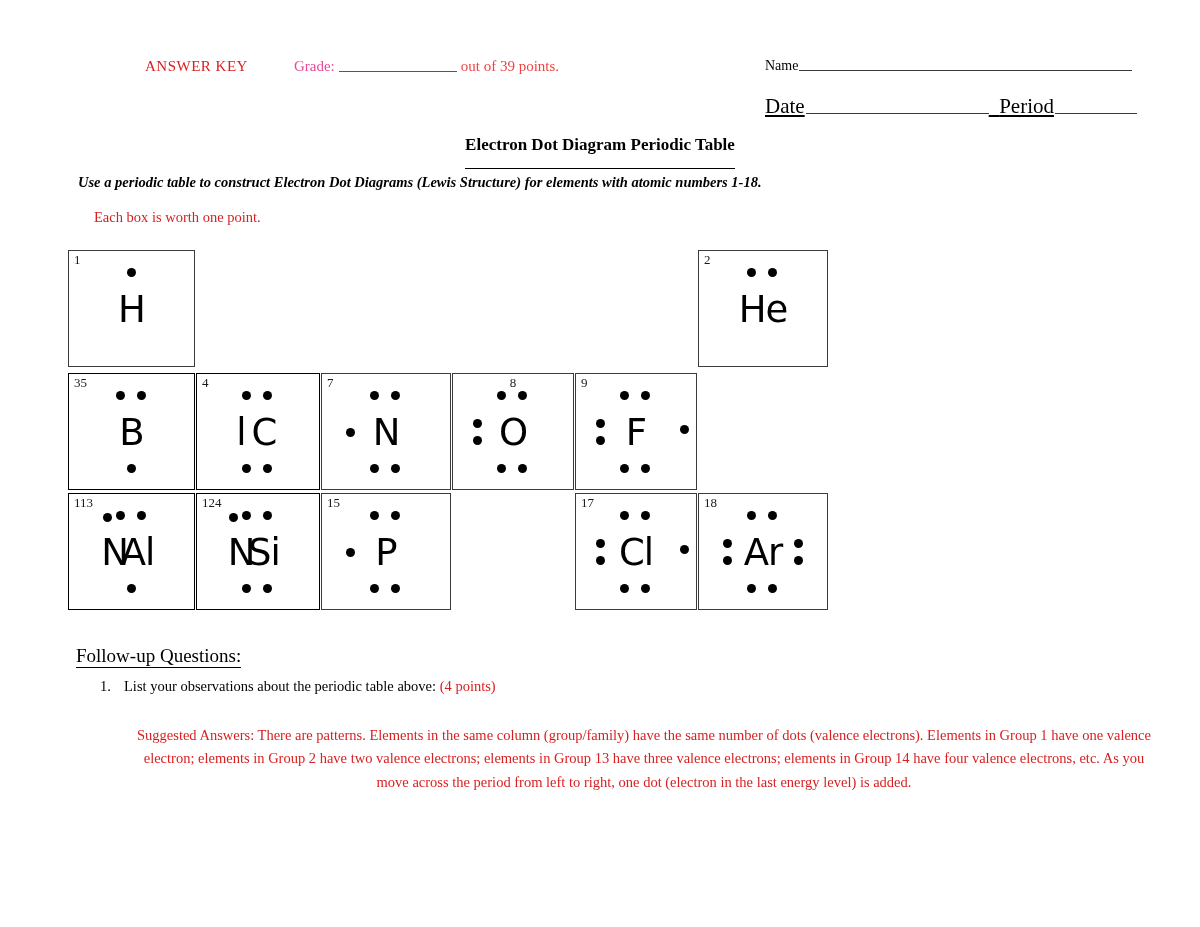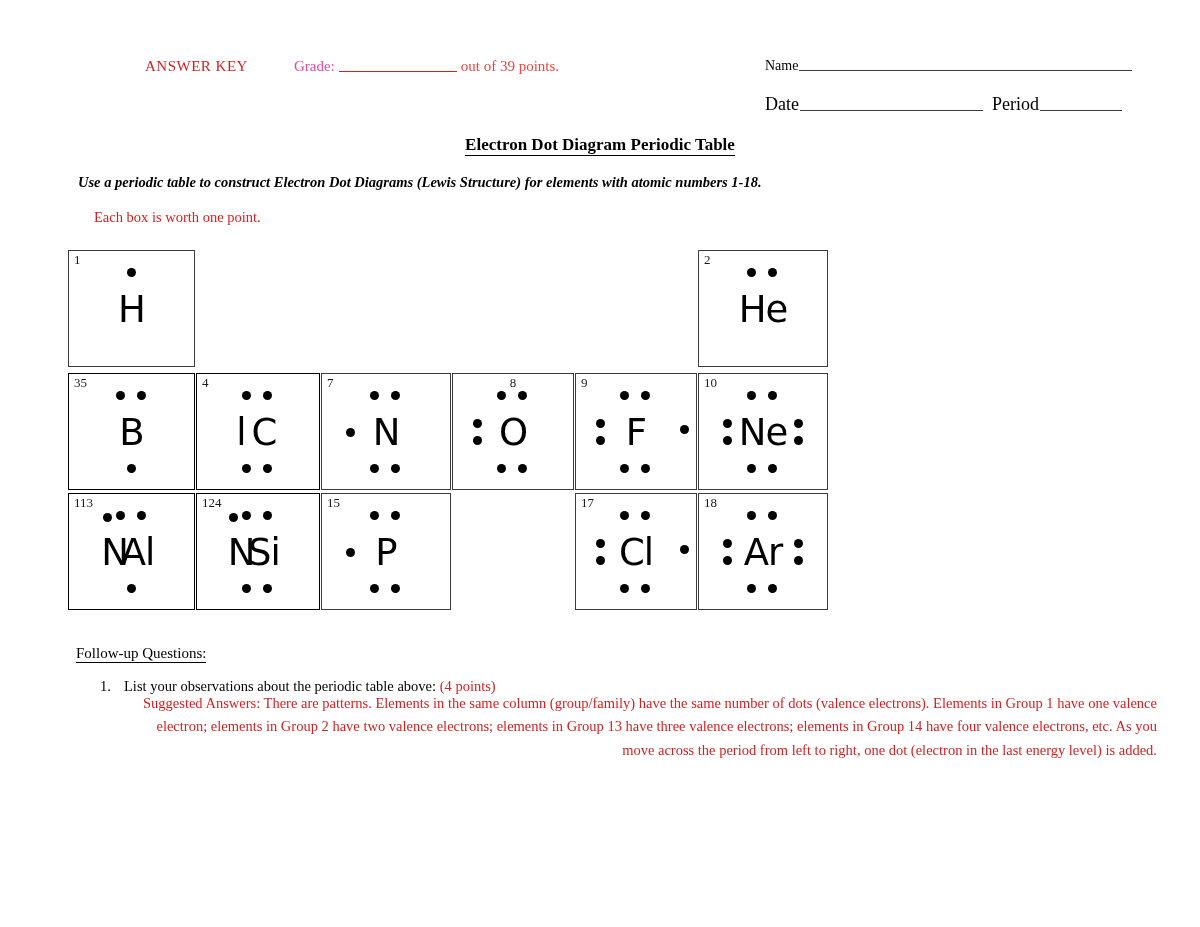--- a/index.html
+++ b/index.html
@@ -40,22 +40,23 @@
     position: absolute;
     left: 765px;
     top: 58px;
     font-size: 14px;
     white-space: nowrap;
   }
   .hdr-right2 {
     position: absolute;
     left: 765px;
     top: 94px;
-    font-size: 18px;
-    white-space: nowrap;
+    font-size: 21px;
+    white-space: nowrap;
+    text-decoration: underline;
   }
   .blank-blk {
     display: inline-block;
     border-bottom: 1.4px solid #3a3a3a;
     margin: 0 0 -1px 1px;
     vertical-align: baseline;
   }
   .bl-name   { width: 333px; }
   .bl-date   { width: 183px; }
   .bl-period { width: 82px; }
@@ -64,21 +65,21 @@
   .doc-title {
     position: absolute;
     left: 0; right: 0;
     top: 135px;
     text-align: center;
     font-size: 17px;
     font-weight: bold;
   }
   .doc-title span {
     border-bottom: 1.5px solid #000;
-    padding-bottom: 1px;
+    padding-bottom: 14px;
   }
 
   
   .instr {
     position: absolute;
     left: 78px;
     top: 174px;
     font-size: 14.5px;
     font-style: italic;
     font-weight: bold;
@@ -205,21 +206,21 @@
   .d-l0 { left: 3px;  top: 39px; }
   .d-r1 { right: 3px; top: 30px; }
   .d-r2 { right: 3px; top: 47px; }
   .d-rr { right: -10px; top: 36px; }
 
   
   .followup {
     position: absolute;
     left: 76px;
     top: 645px;
-    font-size: 15px;
+    font-size: 19px;
   }
   .followup span {
     border-bottom: 1.4px solid #000;
     padding-bottom: 1px;
   }
   .qnum {
     position: absolute;
     left: 100px;
     top: 678px;
     font-size: 14.5px;
@@ -227,26 +228,26 @@
   .qtext {
     position: absolute;
     left: 124px;
     top: 678px;
     font-size: 14.5px;
     white-space: nowrap;
   }
   .answer {
     position: absolute;
     left: 131px;
-    top: 692px;
+    top: 724px;
     width: 1026px;
     font-size: 14.5px;
     color: #d81f20;
     line-height: 1.62;
-    text-align: right;
+    text-align: center;
   }
 </style>
 </head>
 <body>
 
 <div class="hdr-left">
   <span class="answer-key">ANSWER KEY</span><span class="grade-label">Grade:</span><span class="blank-red"></span><span class="outof">out of 39 points.</span>
 </div>
 
 <div class="hdr-right">
@@ -346,110 +347,94 @@
             <span class="dot d-t1"></span>
             <span class="dot d-t2"></span>
             <span class="dot d-b1"></span>
             <span class="dot d-b2"></span>
             <span class="dot d-l1"></span>
             <span class="dot d-l2"></span>
             <span class="dot d-rr"></span>
           </div>
         </div>
       </div>
+    </div>
+    <div class="prow r3">
+      <div class="cell c1 heavy">
+        <div class="num">113</div>
+        <div class="lewis">
+          <div class="ls">
+            <div class="ghost" style="transform: translateY(-50%) translateX(-17px);">N</div>
+            <div class="sym" style="transform: translateY(-50%) translateX(6px); text-align: center;">Al</div>
+            <span class="dot d-tL"></span>
+            <span class="dot d-t1"></span>
+            <span class="dot d-t2"></span>
+            <span class="dot d-b0"></span>
+          </div>
+        </div>
+      </div>
+      <div class="cell c2 heavy">
+        <div class="num">124</div>
+        <div class="lewis">
+          <div class="ls">
+            <div class="ghost" style="transform: translateY(-50%) translateX(-17px);">N</div>
+            <div class="sym" style="transform: translateY(-50%) translateX(6px);">Si</div>
+            <span class="dot d-tL"></span>
+            <span class="dot d-t1"></span>
+            <span class="dot d-t2"></span>
+            <span class="dot d-b1"></span>
+            <span class="dot d-b2"></span>
+          </div>
+        </div>
+      </div>
+      <div class="cell c3">
+        <div class="num">15</div>
+        <div class="lewis">
+          <div class="ls">
+            <div class="sym">P</div>
+            <span class="dot d-t1"></span>
+            <span class="dot d-t2"></span>
+            <span class="dot d-b1"></span>
+            <span class="dot d-b2"></span>
+            <span class="dot d-l0"></span>
+          </div>
+        </div>
+      </div>
+      <div class="cell c5">
+        <div class="num">17</div>
+        <div class="lewis">
+          <div class="ls">
+            <div class="sym">Cl</div>
+            <span class="dot d-t1"></span>
+            <span class="dot d-t2"></span>
+            <span class="dot d-b1"></span>
+            <span class="dot d-b2"></span>
+            <span class="dot d-l1"></span>
+            <span class="dot d-l2"></span>
+            <span class="dot d-rr"></span>
+          </div>
+        </div>
+      </div>
       <div class="cell c6">
-        <div class="num">10</div>
-        <div class="lewis">
-          <div class="ls">
-            <div class="sym">Ne</div>
+        <div class="num">18</div>
+        <div class="lewis">
+          <div class="ls">
+            <div class="sym">Ar</div>
             <span class="dot d-t1"></span>
             <span class="dot d-t2"></span>
             <span class="dot d-b1"></span>
             <span class="dot d-b2"></span>
             <span class="dot d-l1"></span>
             <span class="dot d-l2"></span>
             <span class="dot d-r1"></span>
             <span class="dot d-r2"></span>
           </div>
         </div>
       </div>
     </div>
-    <div class="prow r3">
-      <div class="cell c1 heavy">
-        <div class="num">113</div>
-        <div class="lewis">
-          <div class="ls">
-            <div class="ghost" style="transform: translateY(-50%) translateX(-17px);">N</div>
-            <div class="sym" style="transform: translateY(-50%) translateX(6px); text-align: center;">Al</div>
-            <span class="dot d-tL"></span>
-            <span class="dot d-t1"></span>
-            <span class="dot d-t2"></span>
-            <span class="dot d-b0"></span>
-          </div>
-        </div>
-      </div>
-      <div class="cell c2 heavy">
-        <div class="num">124</div>
-        <div class="lewis">
-          <div class="ls">
-            <div class="ghost" style="transform: translateY(-50%) translateX(-17px);">N</div>
-            <div class="sym" style="transform: translateY(-50%) translateX(6px);">Si</div>
-            <span class="dot d-tL"></span>
-            <span class="dot d-t1"></span>
-            <span class="dot d-t2"></span>
-            <span class="dot d-b1"></span>
-            <span class="dot d-b2"></span>
-          </div>
-        </div>
-      </div>
-      <div class="cell c3">
-        <div class="num">15</div>
-        <div class="lewis">
-          <div class="ls">
-            <div class="sym">P</div>
-            <span class="dot d-t1"></span>
-            <span class="dot d-t2"></span>
-            <span class="dot d-b1"></span>
-            <span class="dot d-b2"></span>
-            <span class="dot d-l0"></span>
-          </div>
-        </div>
-      </div>
-      <div class="cell c5">
-        <div class="num">17</div>
-        <div class="lewis">
-          <div class="ls">
-            <div class="sym">Cl</div>
-            <span class="dot d-t1"></span>
-            <span class="dot d-t2"></span>
-            <span class="dot d-b1"></span>
-            <span class="dot d-b2"></span>
-            <span class="dot d-l1"></span>
-            <span class="dot d-l2"></span>
-            <span class="dot d-rr"></span>
-          </div>
-        </div>
-      </div>
-      <div class="cell c6">
-        <div class="num">18</div>
-        <div class="lewis">
-          <div class="ls">
-            <div class="sym">Ar</div>
-            <span class="dot d-t1"></span>
-            <span class="dot d-t2"></span>
-            <span class="dot d-b1"></span>
-            <span class="dot d-b2"></span>
-            <span class="dot d-l1"></span>
-            <span class="dot d-l2"></span>
-            <span class="dot d-r1"></span>
-            <span class="dot d-r2"></span>
-          </div>
-        </div>
-      </div>
-    </div>
   </div>
 
 <div class="followup">
   <span>Follow-up Questions:</span>
 </div>
 <div class="qnum">1.</div>
 <div class="qtext">
   <span>List your observations about the periodic table above:</span>
   <span class="red">(4 points)</span>
 </div>

